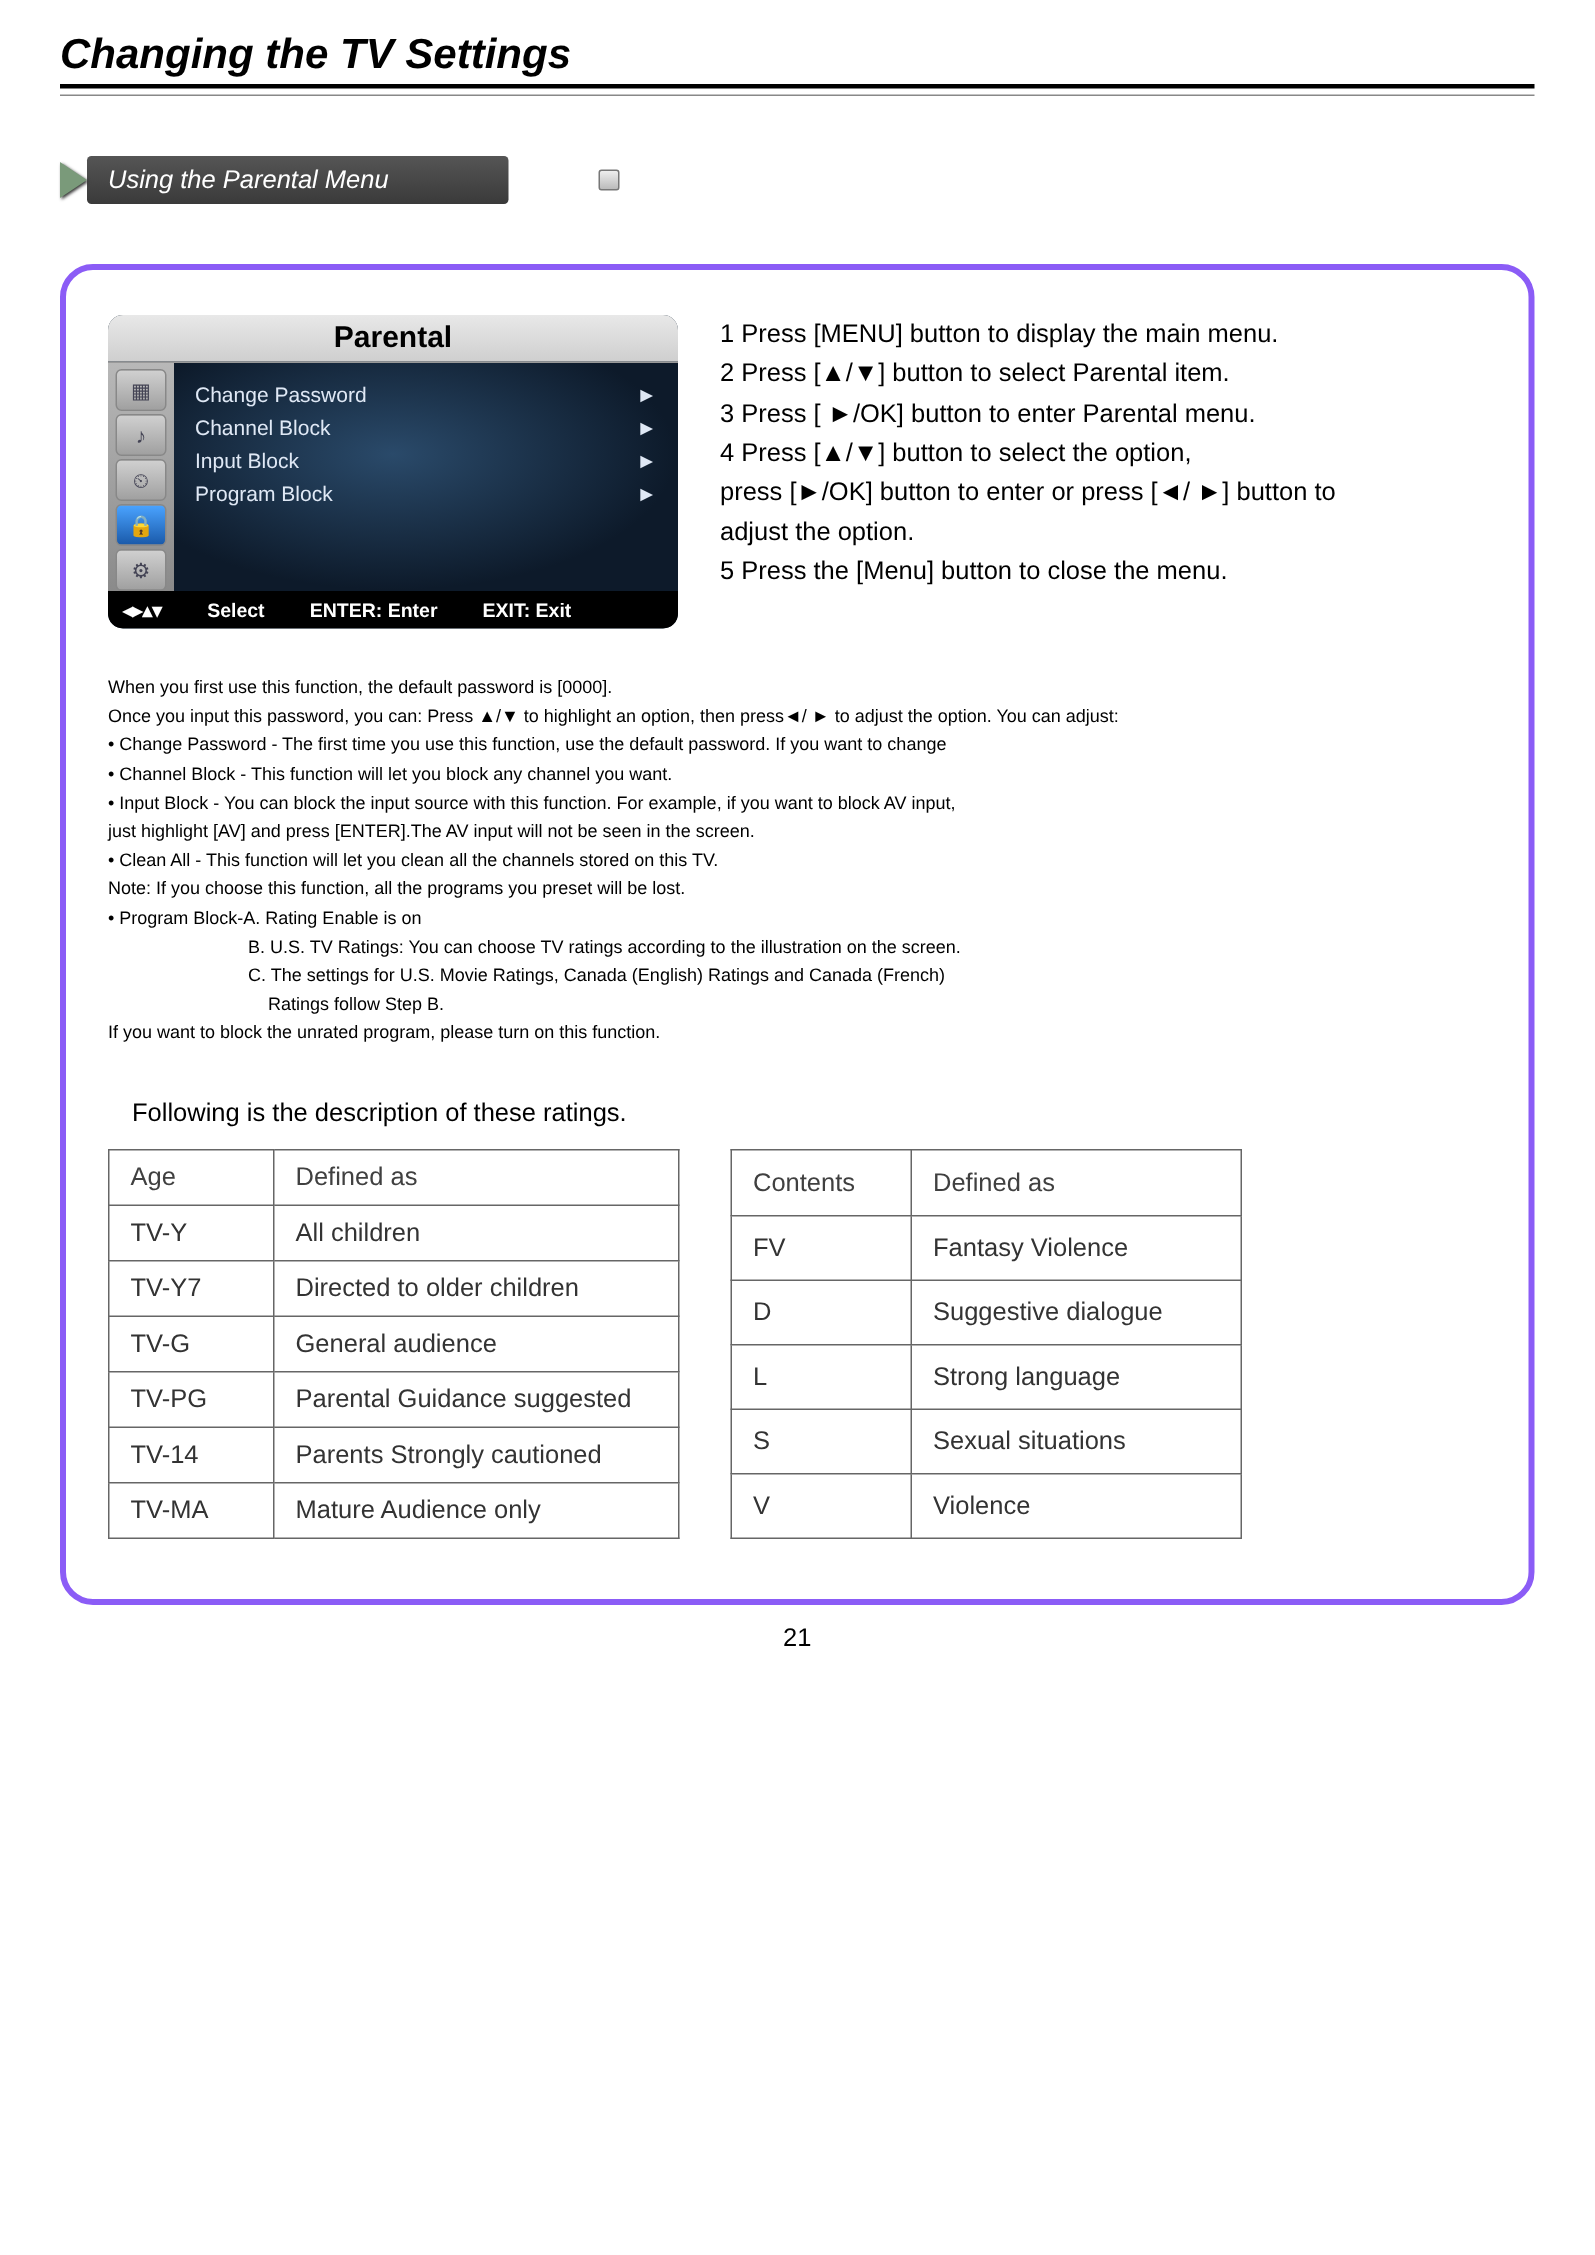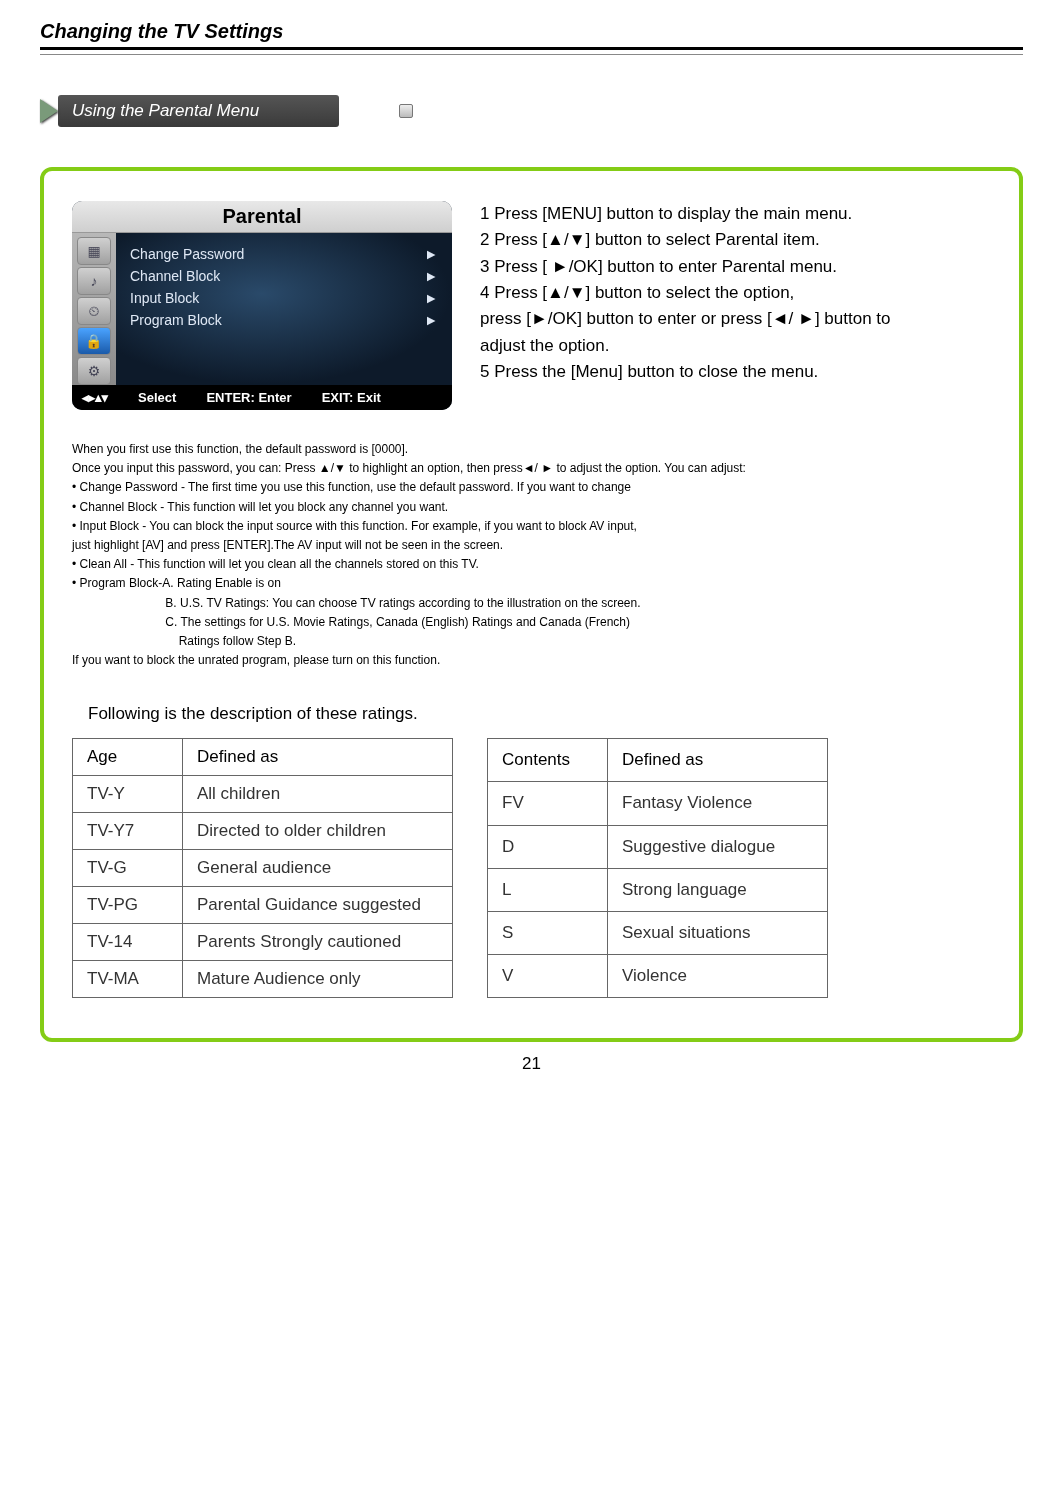--- a/index.html
+++ b/index.html
@@ -5,21 +5,21 @@
   * { box-sizing: border-box; margin: 0; padding: 0; }
   body {
     font-family: Arial, Helvetica, sans-serif;
     background: #fff;
     width: 1063px;
     margin: 0 auto;
     padding: 20px 40px 40px 40px;
     color: #000;
   }
   .page-title {
-    font-size: 20px;
+    font-size: 28px;
     font-weight: bold;
     font-style: italic;
     border-bottom: 3px solid #000;
     padding-bottom: 4px;
     margin-bottom: 4px;
   }
   .title-underline {
     border-bottom: 1px solid #888;
     margin-bottom: 40px;
   }
@@ -47,22 +47,22 @@
   }
   .banner-trail-icon {
     margin-left: 60px;
     width: 14px; height: 14px;
     border: 1px solid #777;
     background: linear-gradient(#eee,#bbb);
     border-radius: 2px;
   }
 
   .rounded-frame {
-    border: 4px solid #84cc16;
-    border-radius: 12px;
+    border: 4px solid #8b5cf6;
+    border-radius: 22px;
     padding: 30px 28px 40px 28px;
     position: relative;
   }
 
   .top-row { display: flex; gap: 28px; margin-bottom: 30px; }
 
   
   .osd {
     width: 380px;
     border-radius: 10px;
@@ -130,21 +130,21 @@
     border-collapse: collapse;
     font-size: 17px;
     color:#333;
   }
   .ratings-table th, .ratings-table td {
     border: 1px solid #666;
     padding: 8px 14px;
     text-align: left;
     font-weight: normal;
   }
-  .ratings-table .hdr { color:#000000; }
+  .ratings-table .hdr { color:#404040; }
   .ratings-table td:first-child { width:110px; }
   .tbl-left td:nth-child(2) { width:270px; }
   .tbl-right td:first-child { width:120px; }
   .tbl-right td:nth-child(2) { width:220px; }
 
   .page-number { text-align:center; font-size:17px; margin-top:12px; }
 </style>
 </head>
 <body>
 
@@ -210,20 +210,21 @@
   </div>
 
   <div class="body-text">
     <p> When you first use this function, the default password is [0000].</p>
     <p>Once you input this password, you can: Press ▲/▼ to highlight an option, then press◄/ ► to adjust the option. You can adjust:</p>
     <p>• Change Password - The first time you use this function, use the default password. If you want to change</p>
     <p>• Channel Block - This function will let you block any channel you want.</p>
     <p>• Input Block - You can block the input source with this function. For example, if you want to block AV input,</p>
     <p>  just highlight [AV] and press [ENTER].The AV input will not be seen in the screen.</p>
     <p>• Clean All - This function will let you clean all the channels stored on this TV.</p>
+    <p> Note: If you choose this function, all the programs you preset will be lost.</p>
     <p>• Program Block-A. Rating Enable is on</p>
     <p style="white-space:pre">                            B. U.S. TV Ratings: You can choose TV ratings according to the illustration on the screen.</p>
     <p style="white-space:pre">                            C. The settings for U.S. Movie Ratings, Canada (English) Ratings and Canada (French)</p>
     <p style="white-space:pre">                                Ratings follow Step B.</p>
     <p>    If you want to block the unrated program, please turn on this function.</p>
   </div>
 
   <div class="ratings-intro">Following is the description of these ratings.</div>
 
   <div class="tables-row">

